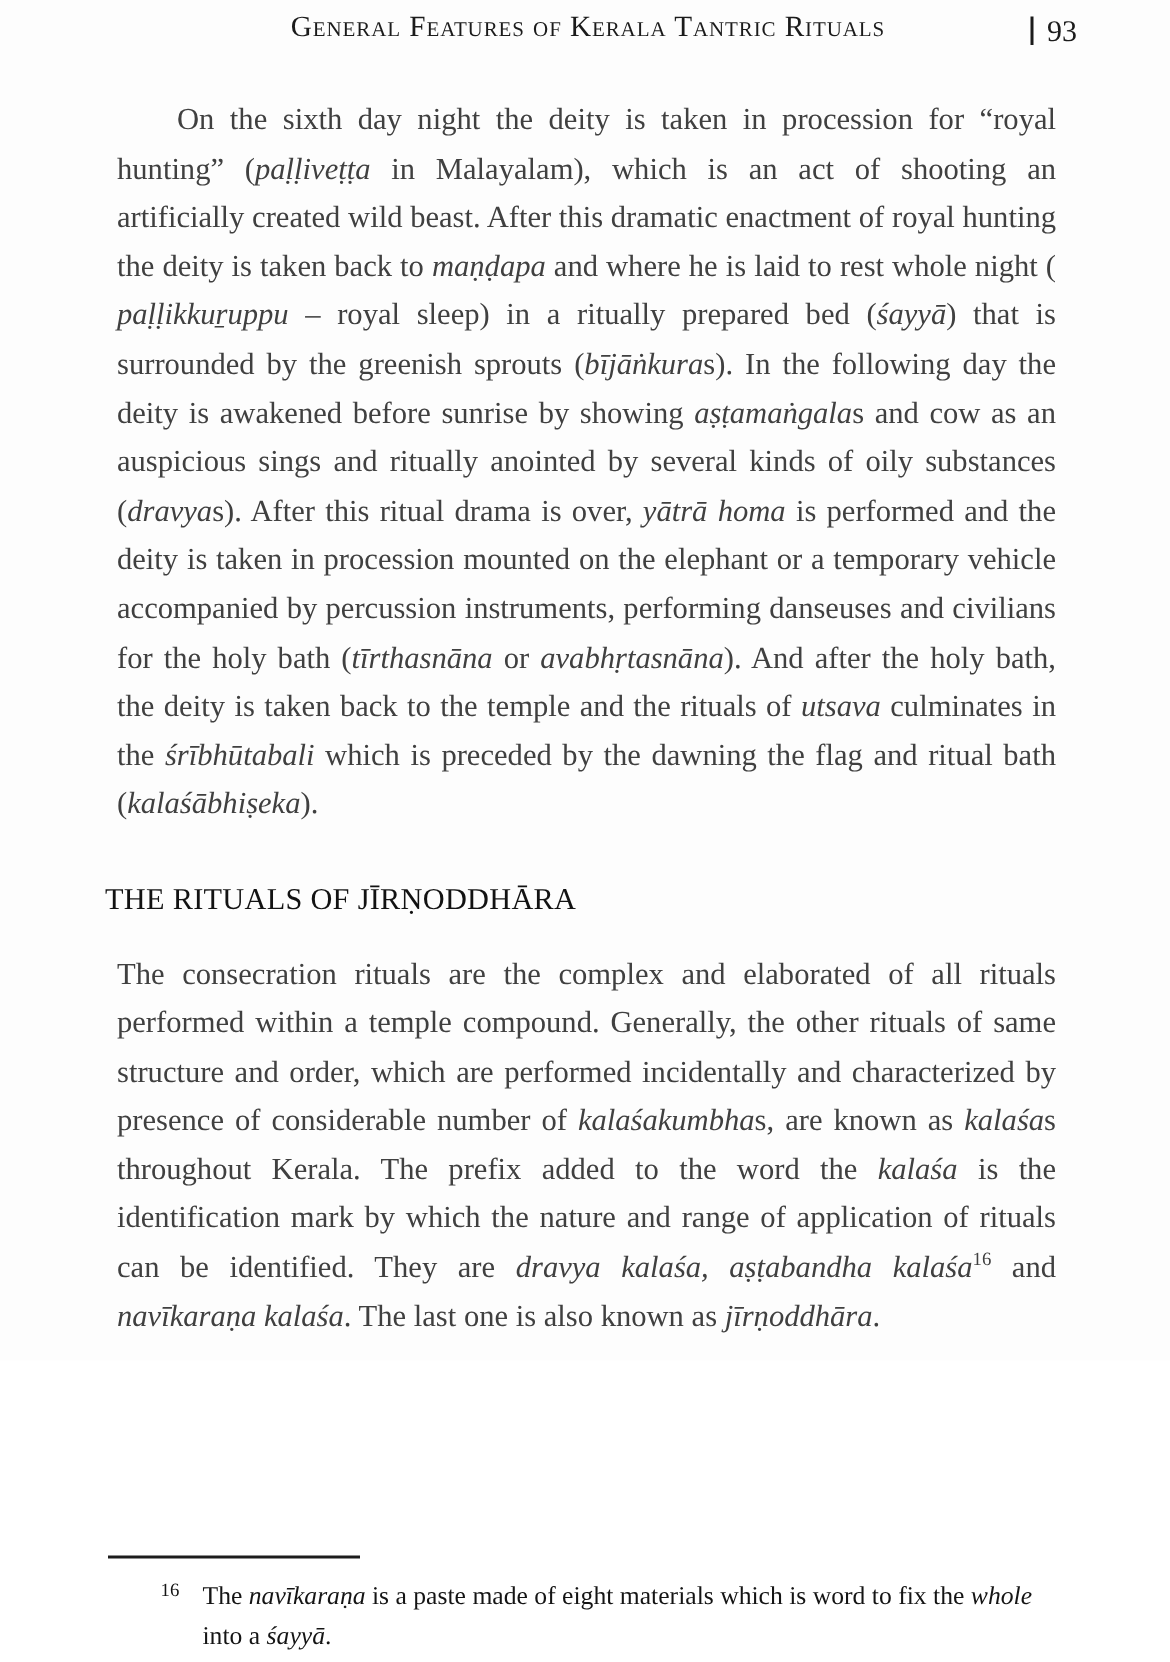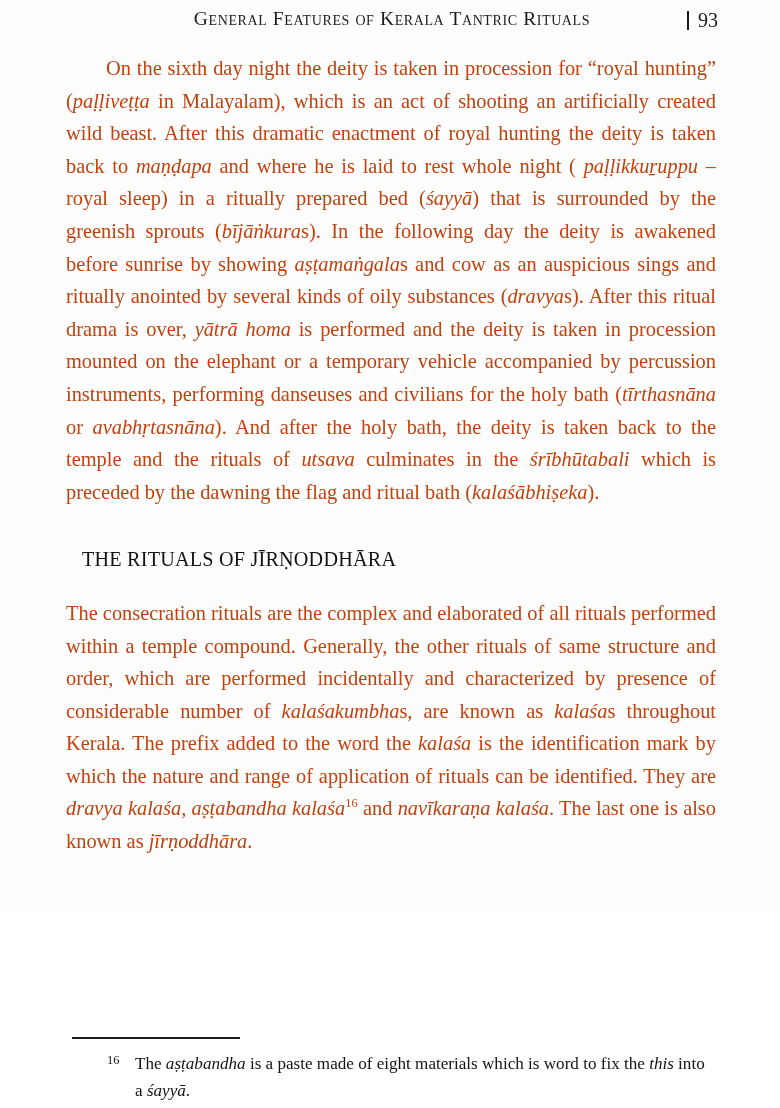--- a/index.html
+++ b/index.html
@@ -62,32 +62,32 @@
   .folio-num { font-size: 20px; }
 
   
   .textblock {
     position: absolute;
     left: 66px;
     top: 52px;
     width: 650px;
   }
   p.para {
-    margin: 0;
+    margin: 12px;
     font-size: 20.4px;
     line-height: 32.6px;
     text-align: justify;
     text-justify: inter-word;
     hyphens: none;
-    color: #c2410c;
+    color: #404040;
   }
   p.indent { text-indent: 40px; }
 
   h2.section-heading {
-    margin: 16px;
+    margin: 4px;
     font-size: 20.2px;
     line-height: 32.6px;
     font-weight: normal;
     letter-spacing: 0.2px;
     color: #121212;
     text-align: left;
     padding-top: 19px;
     padding-bottom: 5px;
   }
 
@@ -147,17 +147,17 @@
 
     <p class="para"><span>The consecration rituals are the complex and elaborated of all rituals performed within a temple compound. Generally, the other rituals of same structure and order, which are performed incidentally and characterized by presence of considerable number of </span><i>kalaśakumbha</i><span>s, are known as </span><i>kalaśa</i><span>s throughout Kerala. The prefix added to the word the </span><i>kalaśa</i><span> is the identification mark by which the nature and range of application of rituals can be identified. They are </span><i>dravya kalaśa, aṣṭabandha kalaśa</i><sup class="fn-ref">16</sup><span> and </span><i>navīkaraṇa kalaśa</i><span>. The last one is also known as </span><i>jīrṇoddhāra</i><span>.</span></p>
 
 
   </div>
 
   <div class="footnote-area">
     <div class="footnote-rule"></div>
     <div class="footnote-item">
       <span class="footnote-marker">16</span>
-      <span class="footnote-text"><span>The </span><i>aṣṭabandha</i><span> is a paste made of eight materials which is word to fix the </span><i>this</i><span> into a </span><i>śayyā</i><span>.</span></span>
+      <span class="footnote-text"><span>The </span><i>navīkaraṇa</i><span> is a paste made of eight materials which is word to fix the </span><i>whole</i><span> into a </span><i>śayyā</i><span>.</span></span>
     </div>
   </div>
 
 </div>
 
 </body></html>

